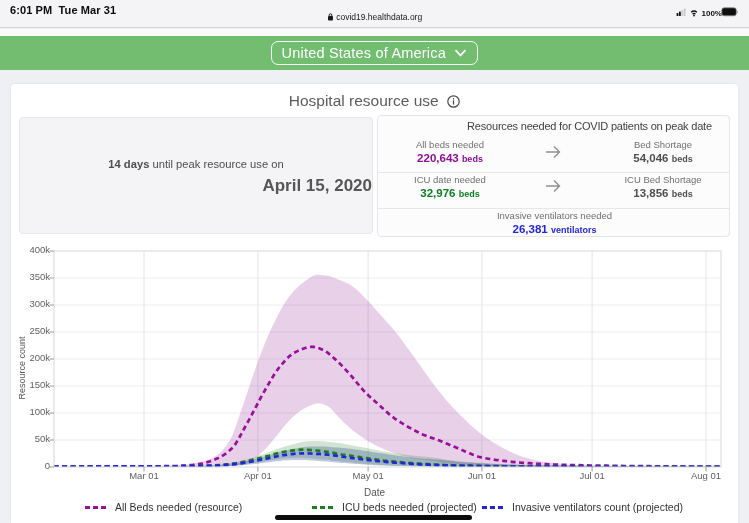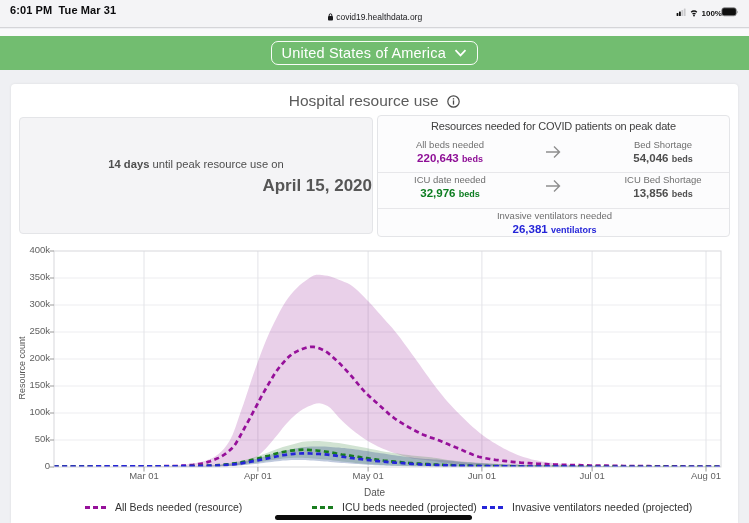--- a/index.html
+++ b/index.html
@@ -10,21 +10,21 @@
 .time { left:10px; top:3.5px; font-size:11px; font-weight:bold; color:#0b0b0d; letter-spacing:0.1px; }
 .url { left:0; top:12px; width:749px; text-align:center; font-size:8.5px; color:#19191c; }
 .sicons { right:7px; top:4px; }
 .greenbar { left:0; top:36px; width:749px; height:34px; background:#72bd70; }
 .selbtn { left:271px; top:41px; width:207px; height:24px; border:1px solid rgba(255,255,255,0.95); border-radius:7px; color:#fff; font-size:14.5px; text-align:center; line-height:22px; letter-spacing:0.2px; }
 .card { left:11px; top:84px; width:727px; height:439px; background:#fff; border-radius:4px 4px 0 0; box-shadow:0 0 3px rgba(0,0,0,0.08); }
 .title { left:0; top:92px; width:749px; text-align:center; font-size:15.5px; color:#5b5b5b; }
 .leftbox { left:19px; top:117px; width:354px; height:117px; background:#f4f4f6; border:1px solid #e4e5e8; border-radius:4px; color:#4e4e4e; }
 .lb1 { position:absolute; top:40px; width:100%; text-align:center; font-size:11.2px; }
 .lb2 { position:absolute; top:58px; width:100%; text-align:right; font-size:17px; font-weight:bold; color:#565656; }
-.rightbox { left:377px; top:115px; width:353px; height:122px; background:#fcfcfd; border:1px solid #e4e5e8; border-radius:4px; color:#4e4e4e; }
+.rightbox { left:377px; top:115px; width:353px; height:122px; background:#fcfcfd; border:1px solid #e4e5e8; border-radius:4px; color:#4e4e4e;padding-left:36px; }
 .rb-title { position:absolute; top:4px; width:100%; text-align:center; font-size:11px; letter-spacing:-0.2px; color:#3f3f3f; }
 .rb-grp { position:absolute; width:140px; text-align:center; }
 .rb-lab { font-size:9.5px; color:#6f6f6f; }
 .rb-num { font-size:11.5px; font-weight:bold; margin-top:2px; }
 .rb-unit { font-size:9px; }
 .divider { position:absolute; left:0; width:100%; height:1px; background:#e7e7ea; }
 .arrow { position:absolute; left:166px; width:18px; height:18px; }
 .purple { color:#8e0f96; }
 .green { color:#0c7d20; }
 .blue { color:#2525d8; }
@@ -169,15 +169,15 @@
       <text x="481.9" y="475.5" text-anchor="middle" dominant-baseline="central">Jun 01</text>
       <text x="592.1" y="475.5" text-anchor="middle" dominant-baseline="central">Jul 01</text>
       <text x="706.0" y="475.5" text-anchor="middle" dominant-baseline="central">Aug 01</text>
     </g>
 <text x="25" y="368" fill="#555" font-size="9px" text-anchor="middle" transform="rotate(-90 25 368)">Resource count</text>
 <text x="374.5" y="492.5" fill="#555" font-size="10px" text-anchor="middle" dominant-baseline="central">Date</text>
 </svg>
 <div class="abs legend">
   <div class="litem" style="left:85px;"><span class="ldash" style="background:repeating-linear-gradient(90deg,#96109a 0 5px,transparent 5px 8px);"></span><span style="margin-left:30px;">All Beds needed (resource)</span></div>
   <div class="litem" style="left:312px;"><span class="ldash" style="background:repeating-linear-gradient(90deg,#1a7d1f 0 5px,transparent 5px 8px);"></span><span style="margin-left:30px;">ICU beds needed (projected)</span></div>
-  <div class="litem" style="left:482px;"><span class="ldash" style="background:repeating-linear-gradient(90deg,#2525d8 0 5px,transparent 5px 8px);"></span><span style="margin-left:30px;">Invasive ventilators needed (projected)</span></div>
+  <div class="litem" style="left:482px;"><span class="ldash" style="background:repeating-linear-gradient(90deg,#2525d8 0 5px,transparent 5px 8px);"></span><span style="margin-left:30px;">Invasive ventilators count (projected)</span></div>
 </div>
 <div class="abs homebar"></div>
 
 </body></html>

